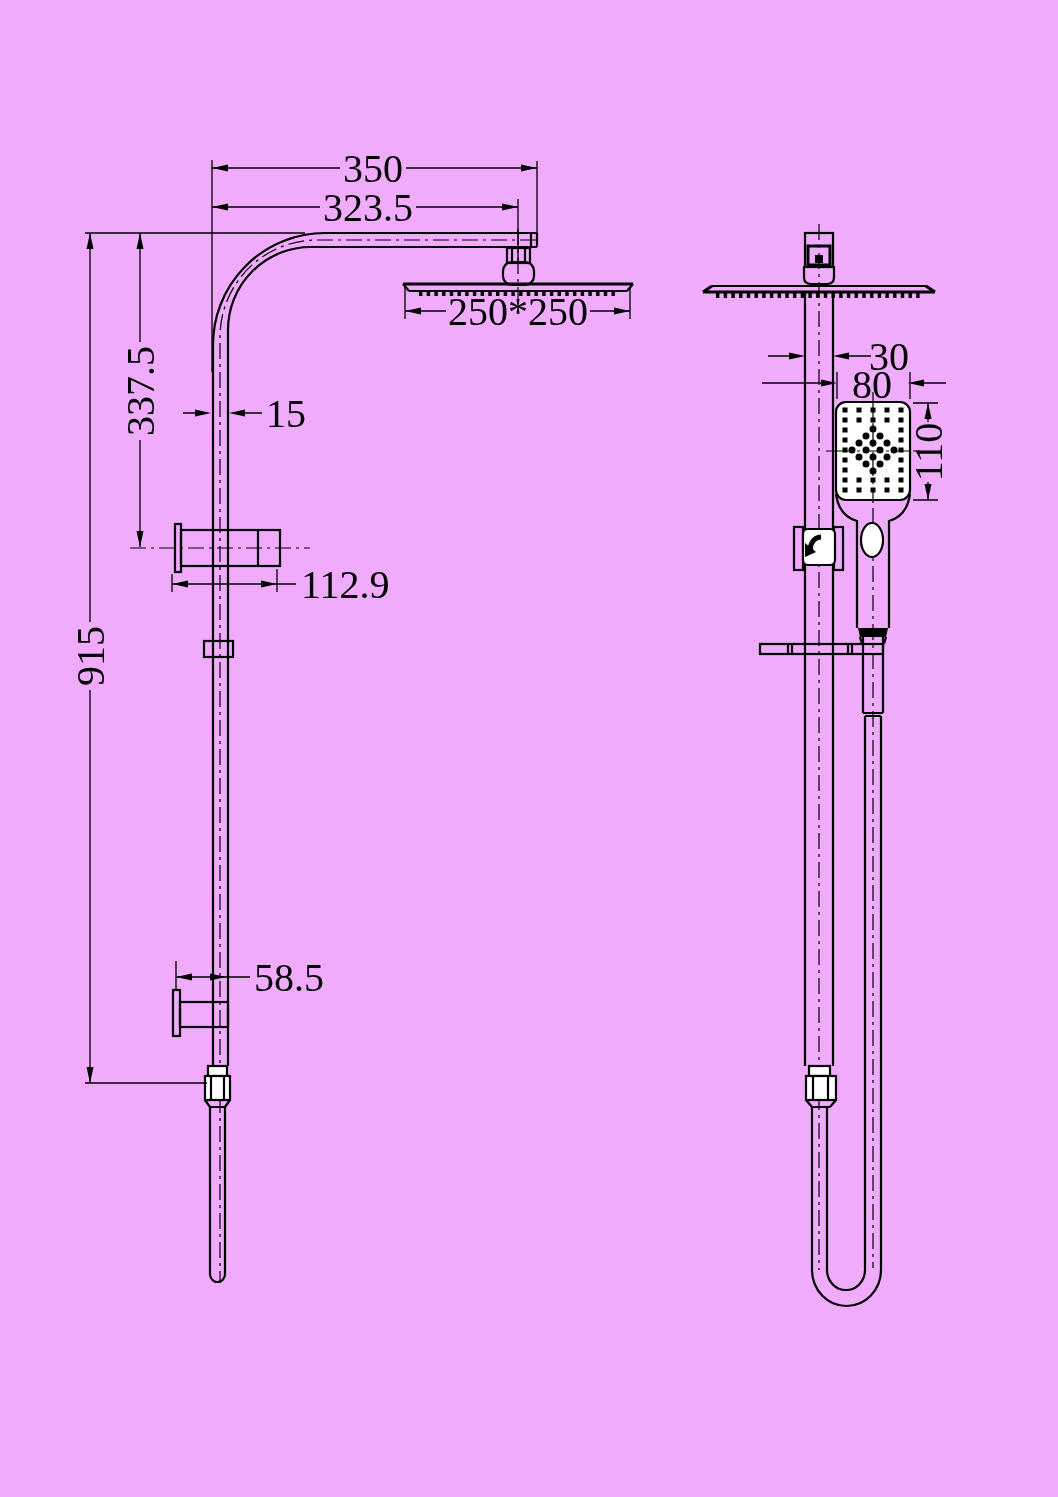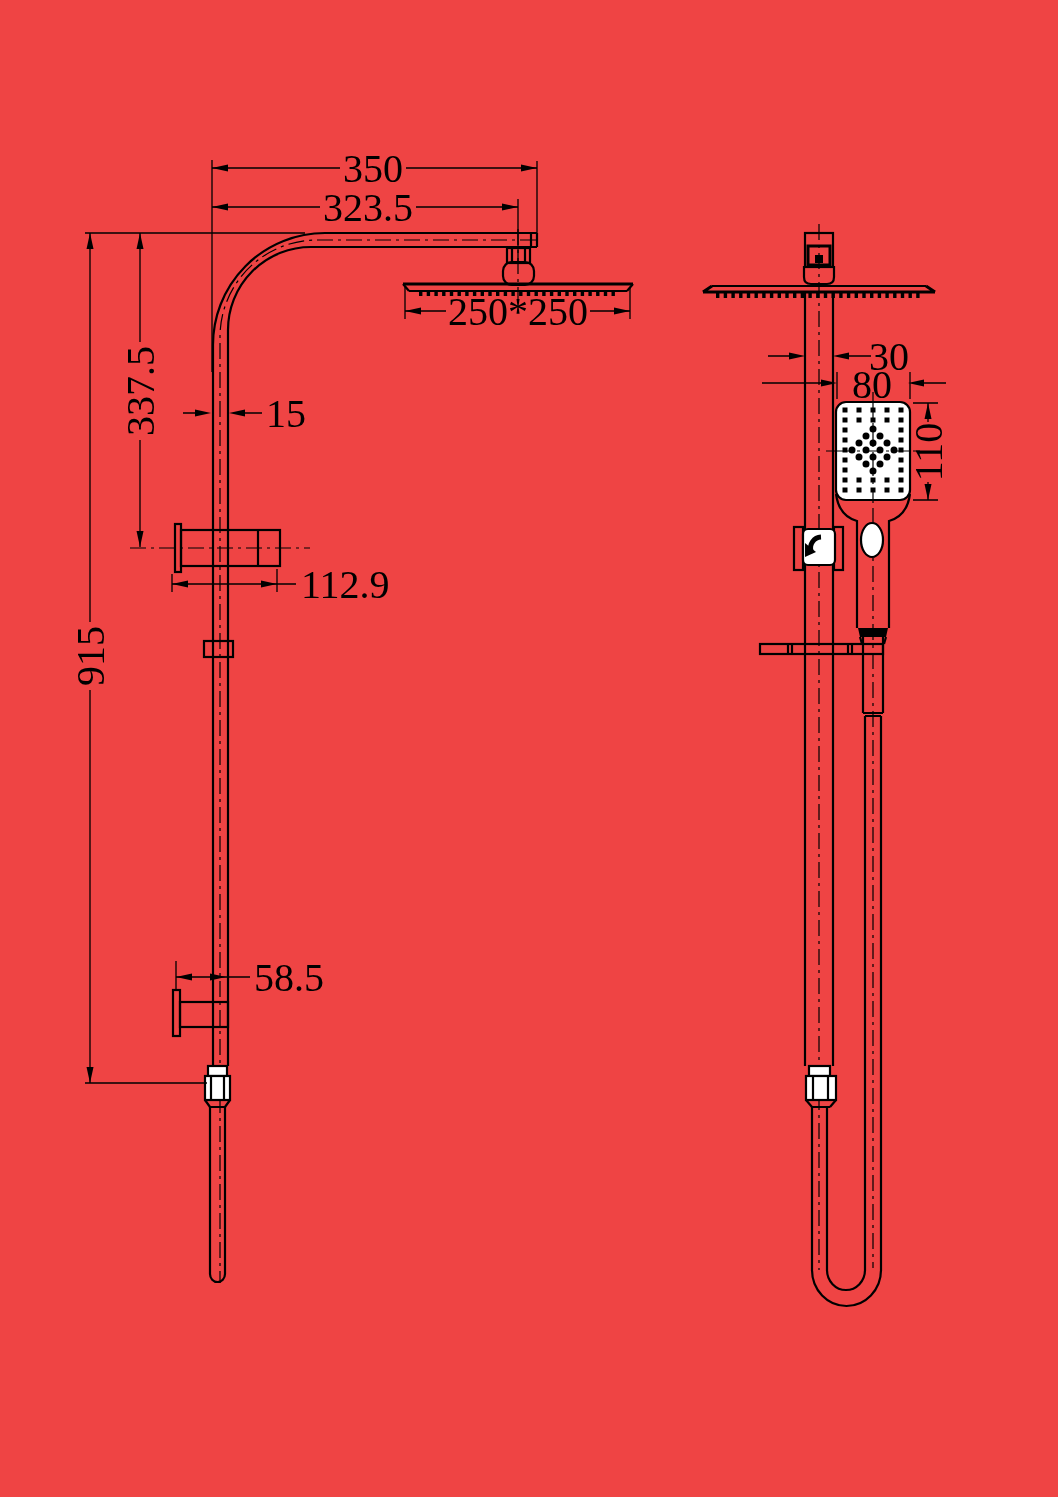--- a/index.html
+++ b/index.html
@@ -1,16 +1,16 @@
 <!DOCTYPE html>
 <html><head>
 <meta charset="utf-8">
 <style>
   html,body{margin:0;padding:0;background:#ffffff;}
-  .stage{position:relative;width:1058px;height:1497px;background:#ef4444;overflow:hidden;}
+  .stage{position:relative;width:1058px;height:1497px;background:#f0abfc;overflow:hidden;}
   svg{position:absolute;left:0;top:0;}
   .dim-text{font-family:"Liberation Serif","DejaVu Serif",serif;font-size:40px;fill:#000;}
   .outline{stroke:#000;fill:none;stroke-width:2.2;}
   .thick{stroke:#000;fill:none;stroke-width:3;}
   .thin{stroke:#000;fill:none;stroke-width:1.3;}
   .cline{stroke:#000;fill:none;stroke-width:1.2;stroke-dasharray:16 5 3 5;}
   .arrow{fill:#000;stroke:none;}
   .whitefill{fill:#ffffff;stroke:#000;stroke-width:2.2;}
 </style>
 </head>

